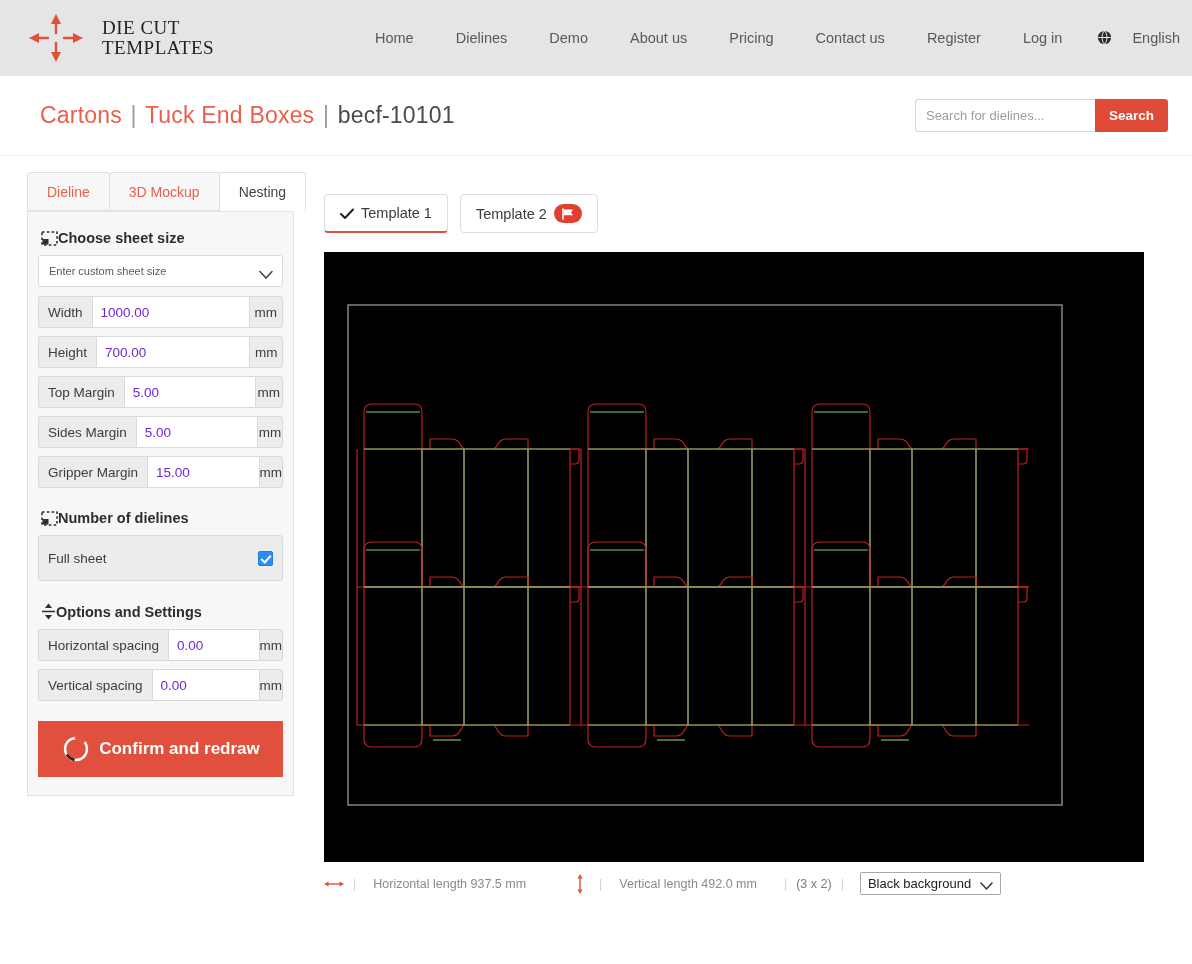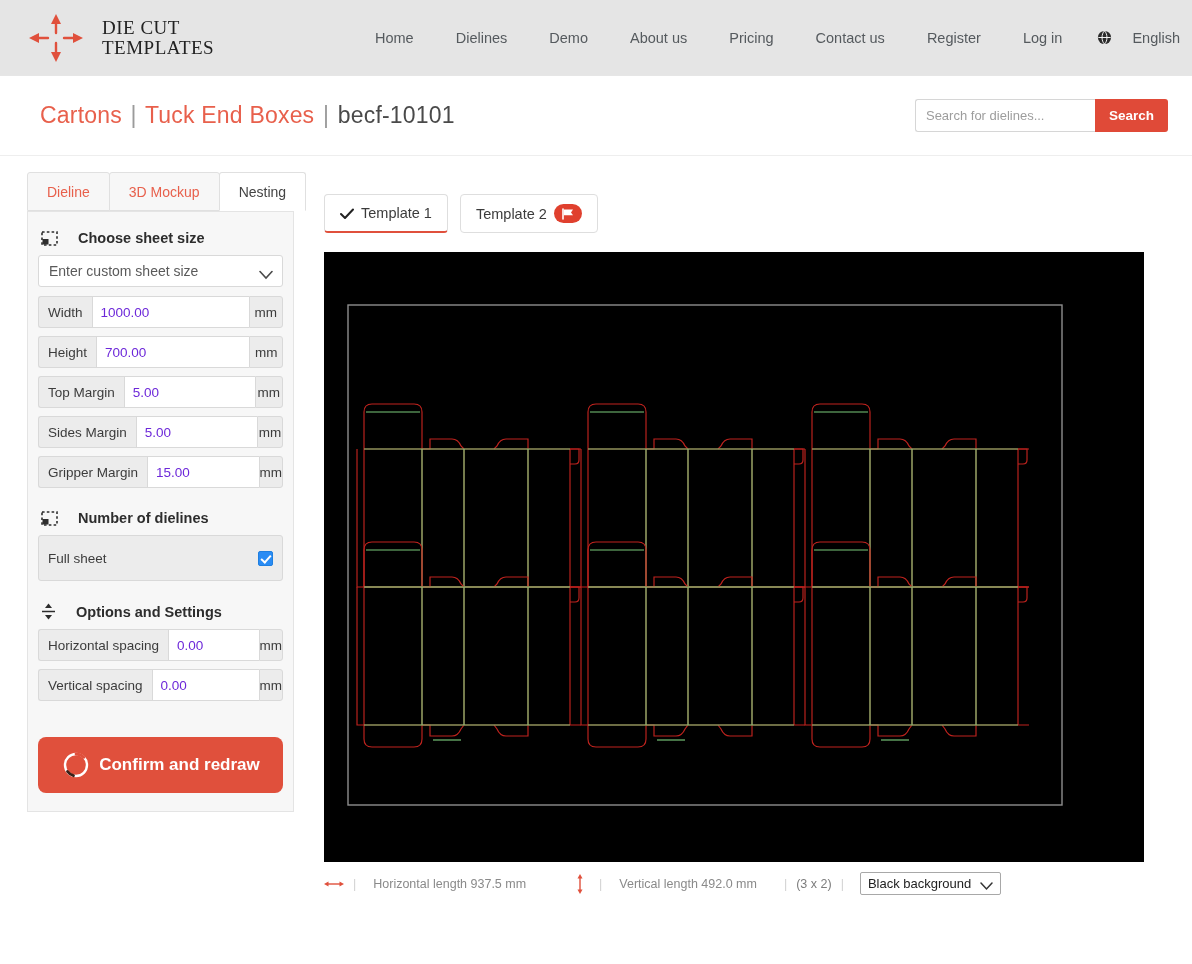--- a/index.html
+++ b/index.html
@@ -126,39 +126,39 @@
 
   .panel {
     background: #f7f7f7;
     border: 1px solid #e4e4e4;
     border-top: 1px solid #e4e4e4;
     padding: 14px 10px 18px;
     width: 267px;
   }
 
   .section-head {
-    display: flex; align-items: center; gap: 20px;
+    display: flex; align-items: center; gap: 0;
     font-size: 14.5px; font-weight: bold; color: #2d2d2d;
     margin: 4px 0 9px 3px;
   }
   .section-head.spaced { margin-top: 22px; }
   .ico-sheet { width: 17px; height: 15px; flex: 0 0 auto; }
   .ico-settings { width: 15px; height: 17px; flex: 0 0 auto; }
 
   .select-row { position: relative; margin-bottom: 9px; }
   .sheet-select {
     width: 100%;
     height: 32px;
     appearance: none;
     -webkit-appearance: none;
     background: #ffffff;
     border: 1px solid #d9d9d9;
     border-radius: 3px;
     padding: 0 32px 0 10px;
-    font-size: 14px;
+    font-size: 11px;
     color: #5a5a5a;
     font-family: "Liberation Sans", sans-serif;
     outline: none;
     cursor: pointer;
   }
   .caret {
     position: absolute; right: 10px; top: 11px;
     width: 14px; height: 10px; pointer-events: none;
   }
 
@@ -219,26 +219,26 @@
     content: "";
     position: absolute;
     left: 4px; top: 1px;
     width: 4px; height: 8px;
     border: solid #fff;
     border-width: 0 2px 2px 0;
     transform: rotate(42deg);
   }
 
   .confirm-btn {
-    margin-top: 36px;
+    margin-top: 20px;
     width: 100%;
     height: 56px;
     background: #e0503c;
     border: none;
-    border-radius: 8px;
+    border-radius: 0;
     color: #ffffff;
     font-size: 17px;
     font-weight: bold;
     display: flex; align-items: center; justify-content: center;
     gap: 8px;
     cursor: pointer;
     font-family: "Liberation Sans", sans-serif;
   }
   .spinner { width: 30px; height: 30px; flex: 0 0 auto; }
 

